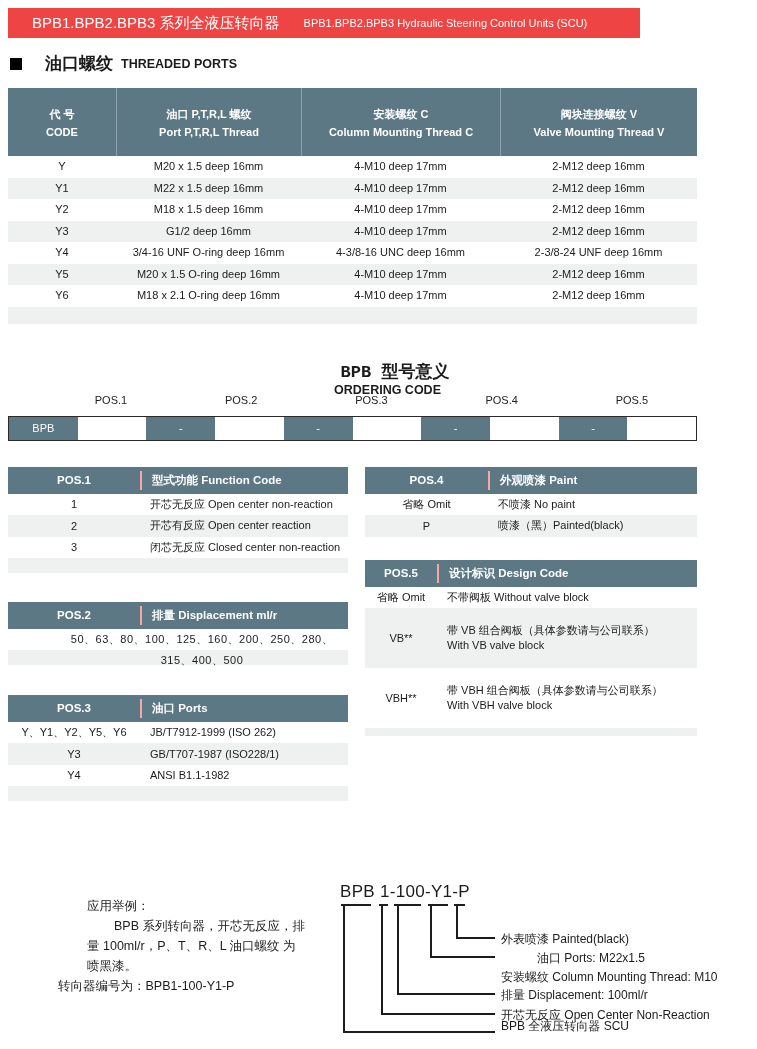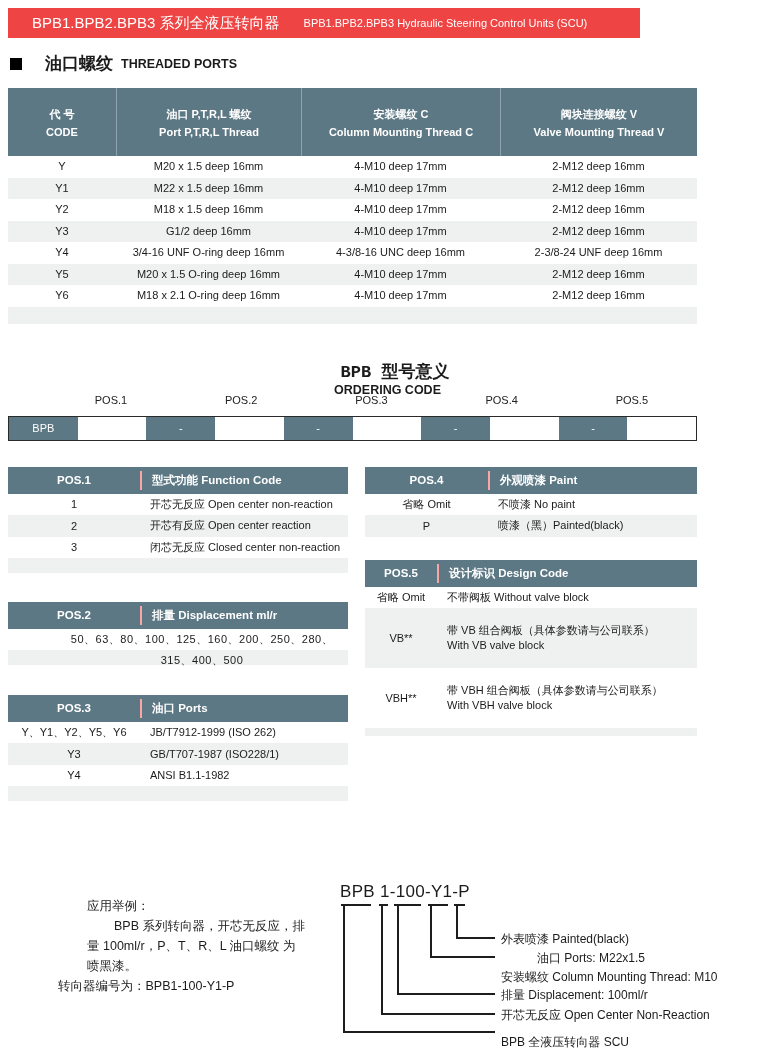--- a/index.html
+++ b/index.html
@@ -312,16 +312,16 @@
     <div class="ln" style="left:95px;  top:74.5px;  width:65px;  height:1.5px;"></div>
     <div class="ln" style="left:62px;  top:111.5px; width:98px;  height:1.5px;"></div>
     <div class="ln" style="left:46px;  top:131.5px; width:114px; height:1.5px;"></div>
     <div class="ln" style="left:8px;   top:149.5px; width:152px; height:1.5px;"></div>
 
     <div class="dlabel" style="top:49px;">外表喷漆  Painted(black)</div>
     <div class="dlabel" style="top:68px;margin-left:36px;">油口 Ports: M22x1.5</div>
     <div class="dlabel" style="top:87px;">安装螺纹 Column Mounting Thread: M10</div>
     <div class="dlabel" style="top:105px;">排量 Displacement: 100ml/r</div>
     <div class="dlabel" style="top:125px;">开芯无反应 Open Center Non-Reaction</div>
-    <div class="dlabel" style="top:152px;">BPB 全液压转向器 SCU</div>
+    <div class="dlabel" style="top:136px;">BPB 全液压转向器 SCU</div>
   </div>
 
 </div>
 
 </body></html>

